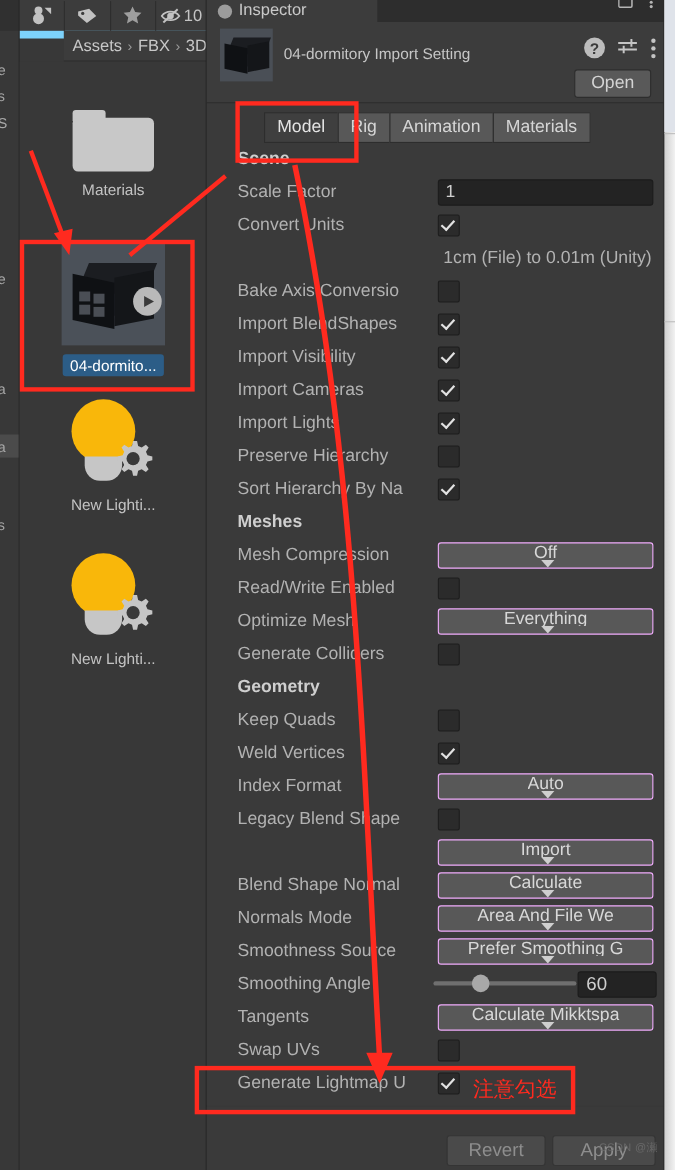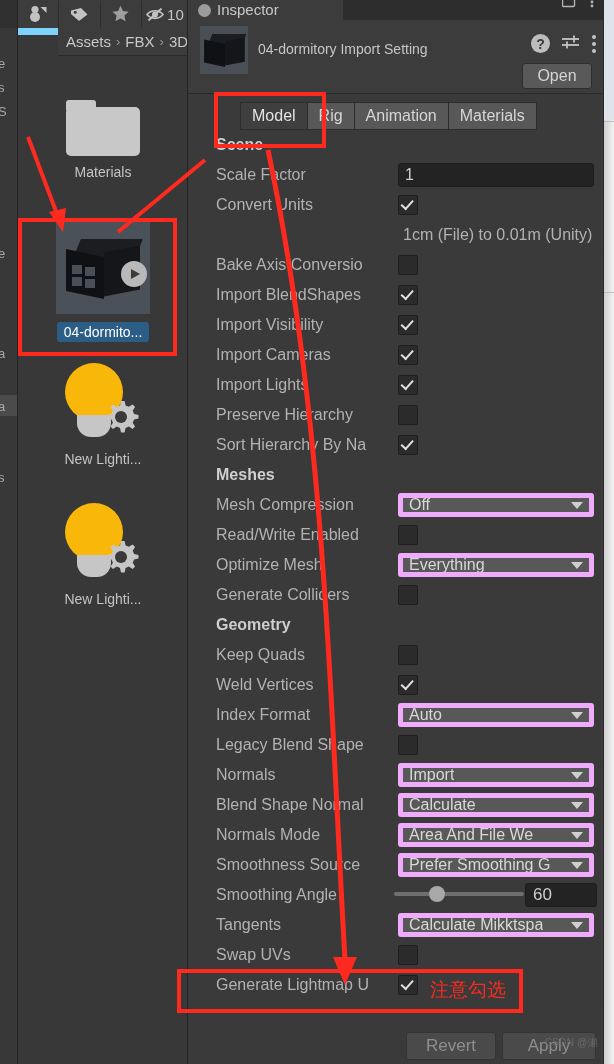--- a/index.html
+++ b/index.html
@@ -101,23 +101,23 @@
   .ctrl{position:absolute;left:210px;}
 
   .chk{width:20px;height:20px;background:#2b2b2b;border:1px solid #1d1d1d;border-radius:2px;
       display:flex;align-items:center;justify-content:center;box-sizing:border-box;}
   .chk.on::after{content:"";width:10px;height:5px;border-left:2.6px solid #e2e2e2;
       border-bottom:2.6px solid #e2e2e2;transform:rotate(-48deg) translate(1px,-2px);}
 
   .field{width:196px;height:24px;background:#232323;border:1px solid #1c1c1c;border-radius:3px;
       display:flex;align-items:center;padding-left:6px;box-sizing:border-box;
       font-size:16px;color:#cfcfcf;}
-  .dd{width:196px;height:24px;background:#585858;border:5px solid #f0abfc;border-radius:3px;
+  .dd{width:196px;height:24px;background:#585858;border:1px solid #f0abfc;border-radius:3px;
       display:flex;align-items:center;padding:0 6px;box-sizing:border-box;
-      font-size:16px;color:#d8d8d8;justify-content:space-between;overflow:hidden;}
+      font-size:16px;color:#d8d8d8;justify-content:space-between;overflow:hidden;flex-direction:column;}
   .dd span.val{white-space:nowrap;overflow:hidden;}
   .caret{width:0;height:0;border-left:6px solid transparent;border-right:6px solid transparent;
       border-top:7px solid #cfcfcf;flex:none;margin-left:4px;}
 
   .slider{position:absolute;left:206px;top:12px;width:130px;height:4px;background:#6f6f6f;border-radius:2px;}
   .sknob{position:absolute;left:43px;top:-6px;width:16px;height:16px;border-radius:50%;background:#a8a8a8;}
   .numfield{position:absolute;left:337px;top:3px;width:72px;height:24px;background:#232323;
       border:1px solid #1c1c1c;border-radius:3px;display:flex;align-items:center;
       padding-left:7px;box-sizing:border-box;font-size:17px;color:#cfcfcf;}
 
@@ -395,21 +395,20 @@
         <div class="ctrl dd">
           <span class="val">Auto</span>
           <span class="caret"></span>
         </div>
       </div>
       <div class="row">
         <div class="rlabel">Legacy Blend Shape</div>
         <div class="ctrl chk"></div>
       </div>
       <div class="row">
-        <div class="rlabel">Normals</div>
         <div class="ctrl dd">
           <span class="val">Import</span>
           <span class="caret"></span>
         </div>
       </div>
       <div class="row">
         <div class="rlabel">Blend Shape Normal</div>
         <div class="ctrl dd">
           <span class="val">Calculate</span>
           <span class="caret"></span>

